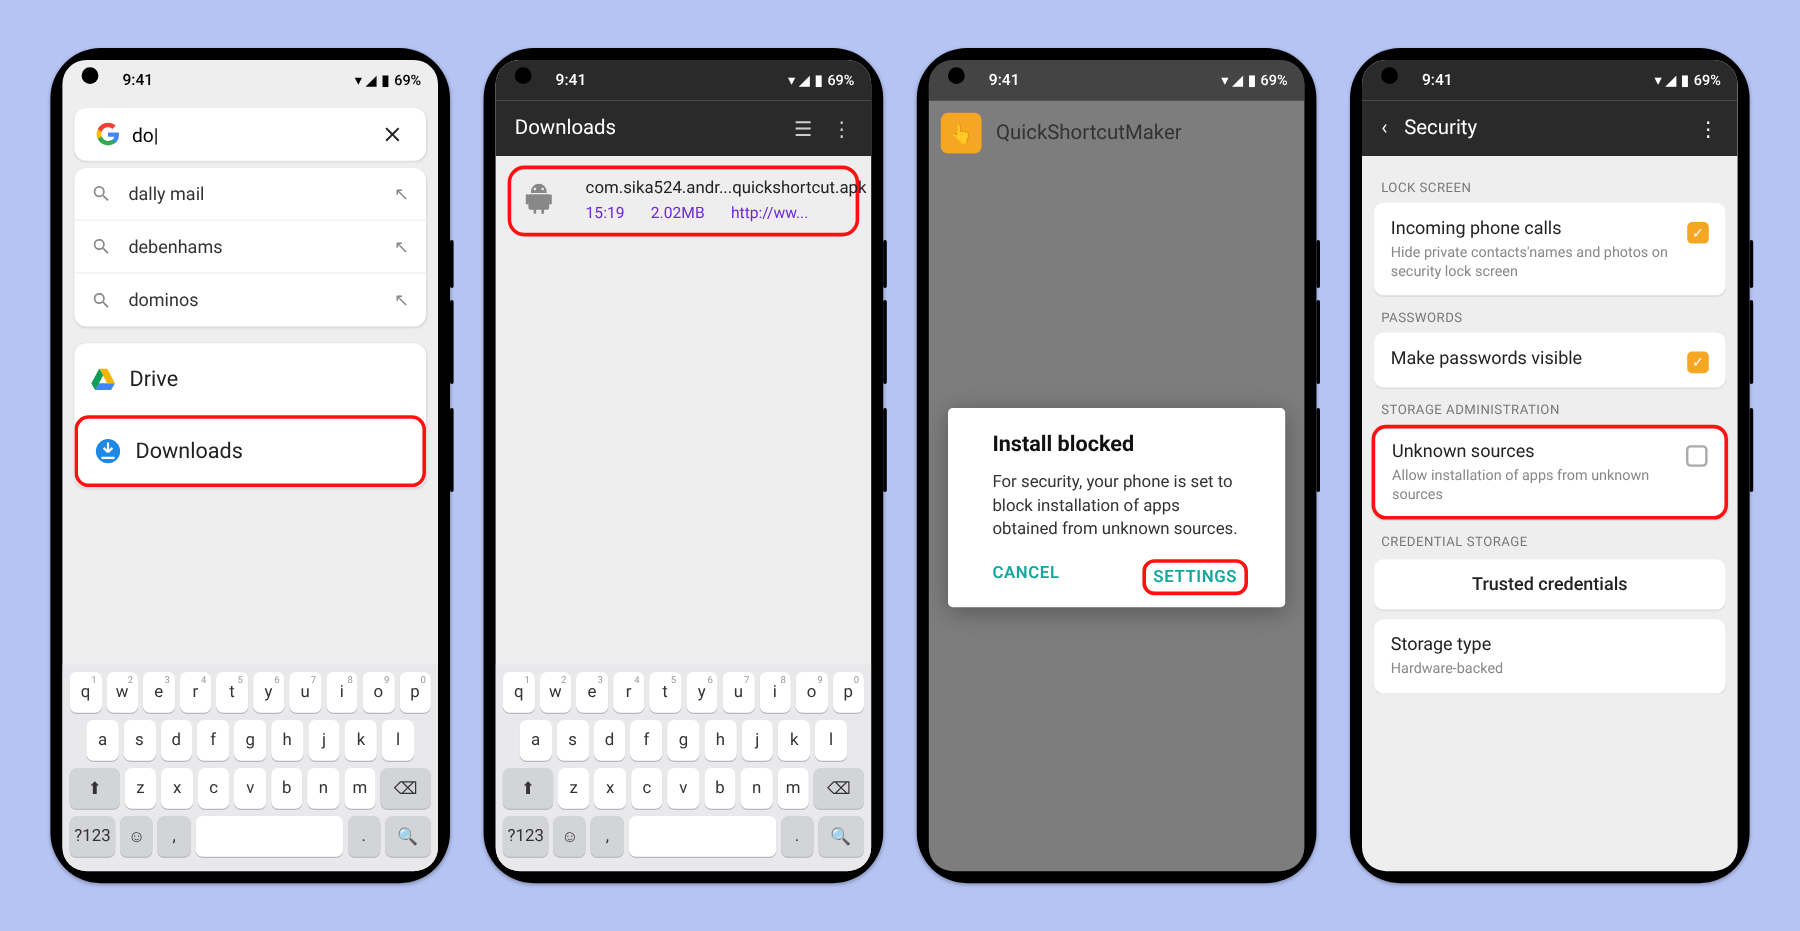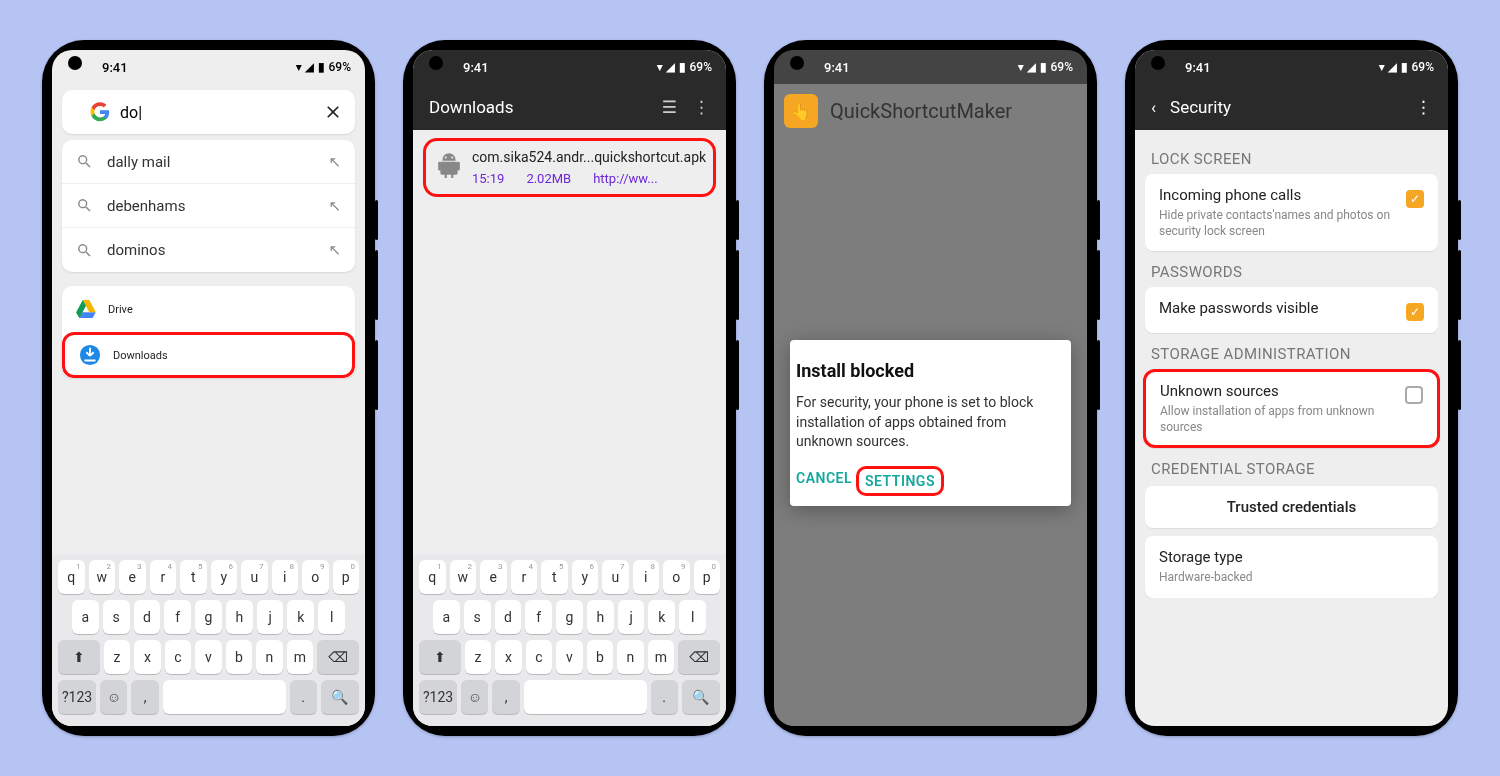--- a/index.html
+++ b/index.html
@@ -6,52 +6,52 @@
   body{background:#b6c4f4;width:1500px;height:776px;display:flex;justify-content:center;align-items:center;gap:28px;padding:40px}
   .phone{width:333px;height:696px;background:#000;border-radius:42px;padding:10px;position:relative;box-shadow:0 1px 3px rgba(0,0,0,.25)}
   .side-btn{position:absolute;right:-3px;width:3px;background:#000;border-radius:2px}
   .side-btn.a{top:160px;height:40px}.side-btn.b{top:210px;height:70px}.side-btn.c{top:300px;height:70px}
   .screen{width:100%;height:100%;border-radius:20px;overflow:hidden;background:#efeeee;display:flex;flex-direction:column;position:relative}
   .cam{position:absolute;top:16px;left:26px;width:14px;height:14px;background:#000;border-radius:50%;z-index:20}
   .status{height:34px;display:flex;align-items:center;justify-content:space-between;padding:0 14px 0 50px;font-size:13px;font-weight:500;z-index:10}
   .status.dark{background:#2a2a2a;color:#fff}.status.dim{background:rgba(0,0,0,.45);color:#fff}
   .ic{display:flex;align-items:center;gap:4px;font-size:12px}
   
-  .sbar{margin:6px 10px;background:#fff;border-radius:10px;height:44px;display:flex;align-items:center;padding:0 28px;box-shadow:0 1px 2px rgba(0,0,0,.1)}
+  .sbar{margin:6px 10px;background:#fff;border-radius:10px;height:44px;display:flex;align-items:center;padding:0 18px;box-shadow:0 1px 2px rgba(0,0,0,.1)}
   .sbar input{flex:1;border:0;outline:0;font-size:16px;margin-left:10px}
   .sugg{margin:0 10px;background:#fff;border-radius:10px;overflow:hidden;box-shadow:0 1px 2px rgba(0,0,0,.1)}
   .srow{height:44px;display:flex;align-items:center;padding:0 14px;border-bottom:1px solid #eee;font-size:15px;color:#333}
   .srow:last-child{border-bottom:0}
   .srow .arr{margin-left:auto;color:#888}
   .apps{margin:14px 10px;background:#fff;border-radius:10px;overflow:hidden;box-shadow:0 1px 2px rgba(0,0,0,.1)}
-  .arow{height:46px;display:flex;align-items:center;padding:0 14px;font-size:11px;color:#222;gap:12px}
+  .arow{height:60px;display:flex;align-items:center;padding:0 14px;font-size:18px;color:#222;gap:12px}
   .hl{border:3px solid #f11;border-radius:12px}
   .kb{margin-top:auto;background:#e9e9eb;padding:6px;font-size:14px}
   .krow{display:flex;gap:4px;justify-content:center;margin-bottom:6px}
   .key{background:#fff;border-radius:6px;height:34px;flex:1;display:flex;align-items:center;justify-content:center;color:#333;box-shadow:0 1px 0 rgba(0,0,0,.2);position:relative}
   .key.g{background:#d3d4d8}.key.wide{flex:1.4}.key.sp{flex:4.5}
   .key sup{position:absolute;top:2px;right:4px;font-size:8px;color:#999}
   
   .dhead{background:#2a2a2a;color:#fff;height:46px;display:flex;align-items:center;padding:0 16px;font-size:17px}
   .dhead .r{margin-left:auto;display:flex;gap:16px;color:#ccc}
-  .dfile{margin:8px 10px;border:3px solid #f11;border-radius:14px;padding:8px 10px;display:flex;gap:10px}
+  .dfile{margin:8px 10px;border:3px solid #f11;border-radius:14px;padding:8px 10px;display:flex;gap:26px}
   .dmeta{font-size:13px;color:#6d28d9;display:flex;gap:22px;margin-top:6px}
   
   .s3bg{background:#7d7d7d}
   .s3top{padding:10px;display:flex;align-items:center;gap:12px}
-  .dlg{position:absolute;left:16px;right:16px;top:290px;background:#fff;border-radius:4px;padding:20px 6px 14px;box-shadow:0 4px 20px rgba(0,0,0,.3)}
+  .dlg{position:absolute;left:16px;right:16px;top:290px;background:#fff;border-radius:4px;padding:20px 37px 14px;box-shadow:0 4px 20px rgba(0,0,0,.3)}
   .dlg h3{font-size:18px;margin-bottom:12px;color:#111}
   .dlg p{font-size:14px;color:#333;line-height:1.4}
-  .dacts{display:flex;justify-content:flex-start;gap:10px;margin-top:18px;font-size:14px;font-weight:600;color:#13a89e;letter-spacing:.5px}
+  .dacts{display:flex;justify-content:space-between;gap:10px;margin-top:18px;font-size:14px;font-weight:600;color:#13a89e;letter-spacing:.5px}
   .dacts .hl2{border:3px solid #f11;border-radius:10px;padding:4px 6px;margin:-4px -6px}
   
   .shead{background:#2a2a2a;color:#fff;height:46px;display:flex;align-items:center;padding:0 16px;font-size:17px;gap:14px}
   .shead .r{margin-left:auto}
   .sec{padding:8px 10px 0;overflow-y:auto}
-  .cat{font-size:15px;color:#777;letter-spacing:.4px;margin:12px 6px 6px}
+  .cat{font-size:11px;color:#777;letter-spacing:.4px;margin:12px 6px 6px}
   .card{background:#fff;border-radius:8px;padding:12px 14px;box-shadow:0 1px 1px rgba(0,0,0,.08);display:flex;align-items:flex-start}
   .card+.card{margin-top:8px}
   .ct{font-size:15px;color:#222}
   .cs{font-size:12px;color:#888;margin-top:4px;line-height:1.3}
   .chk{margin-left:auto;width:18px;height:18px;border-radius:4px;flex-shrink:0;margin-top:4px}
   .chk.on{background:#f5a623;display:flex;align-items:center;justify-content:center;color:#fff;font-size:12px}
   .chk.off{border:2px solid #aaa}
   .hl3{border:3px solid #f11;border-radius:12px;margin:6px -2px;padding:10px 14px}
   svg{flex-shrink:0}
 </style>
@@ -255,21 +255,21 @@
     <div class="side-btn b"></div>
     <div class="side-btn c"></div>
   <div class="cam"></div>
   <div class="screen s3bg">
     <div class="status dim">
       <span>9:41</span>
       <span class="ic">▾ ◢ <b>▮</b> <span>69%</span></span>
     </div>
     <div class="s3top">
       <div style="width:34px;height:34px;background:#f5a623;border-radius:6px;display:flex;align-items:center;justify-content:center">👆</div>
-      <span style="font-size:20px;color:#333">QuickShortcutMaker</span>
+      <span style="font-size:17px;color:#333">QuickShortcutMaker</span>
     </div>
     <div class="dlg">
       <h3>Install blocked</h3>
       <p>For security, your phone is set to block installation of apps obtained from unknown sources.</p>
       <div class="dacts">
         <span>CANCEL</span>
         <span class="hl2">SETTINGS</span>
       </div>
     </div>
   </div>

